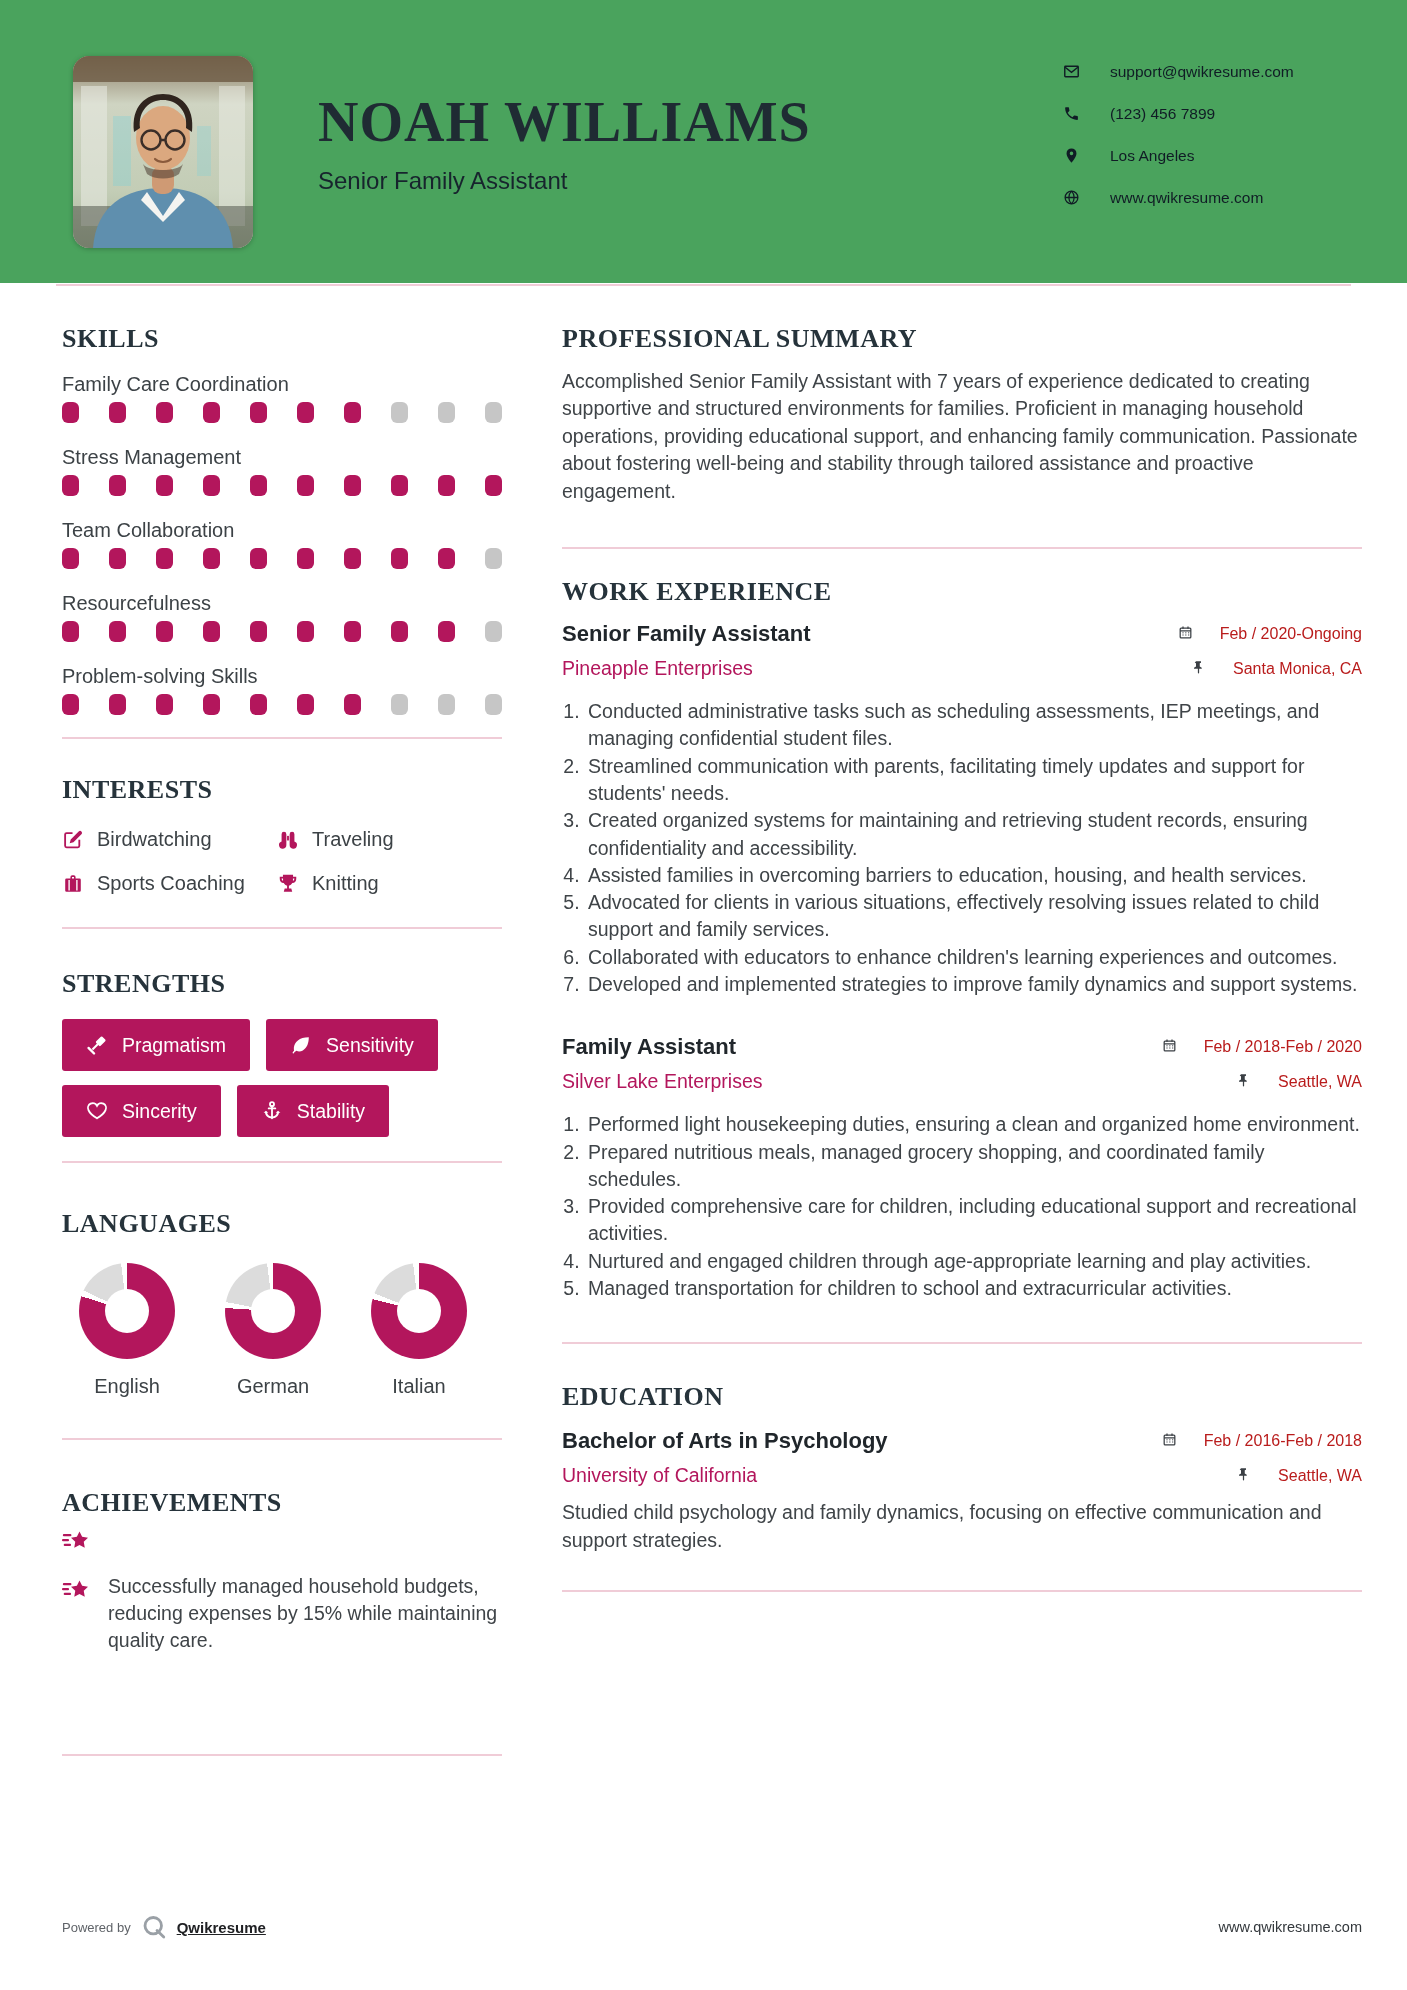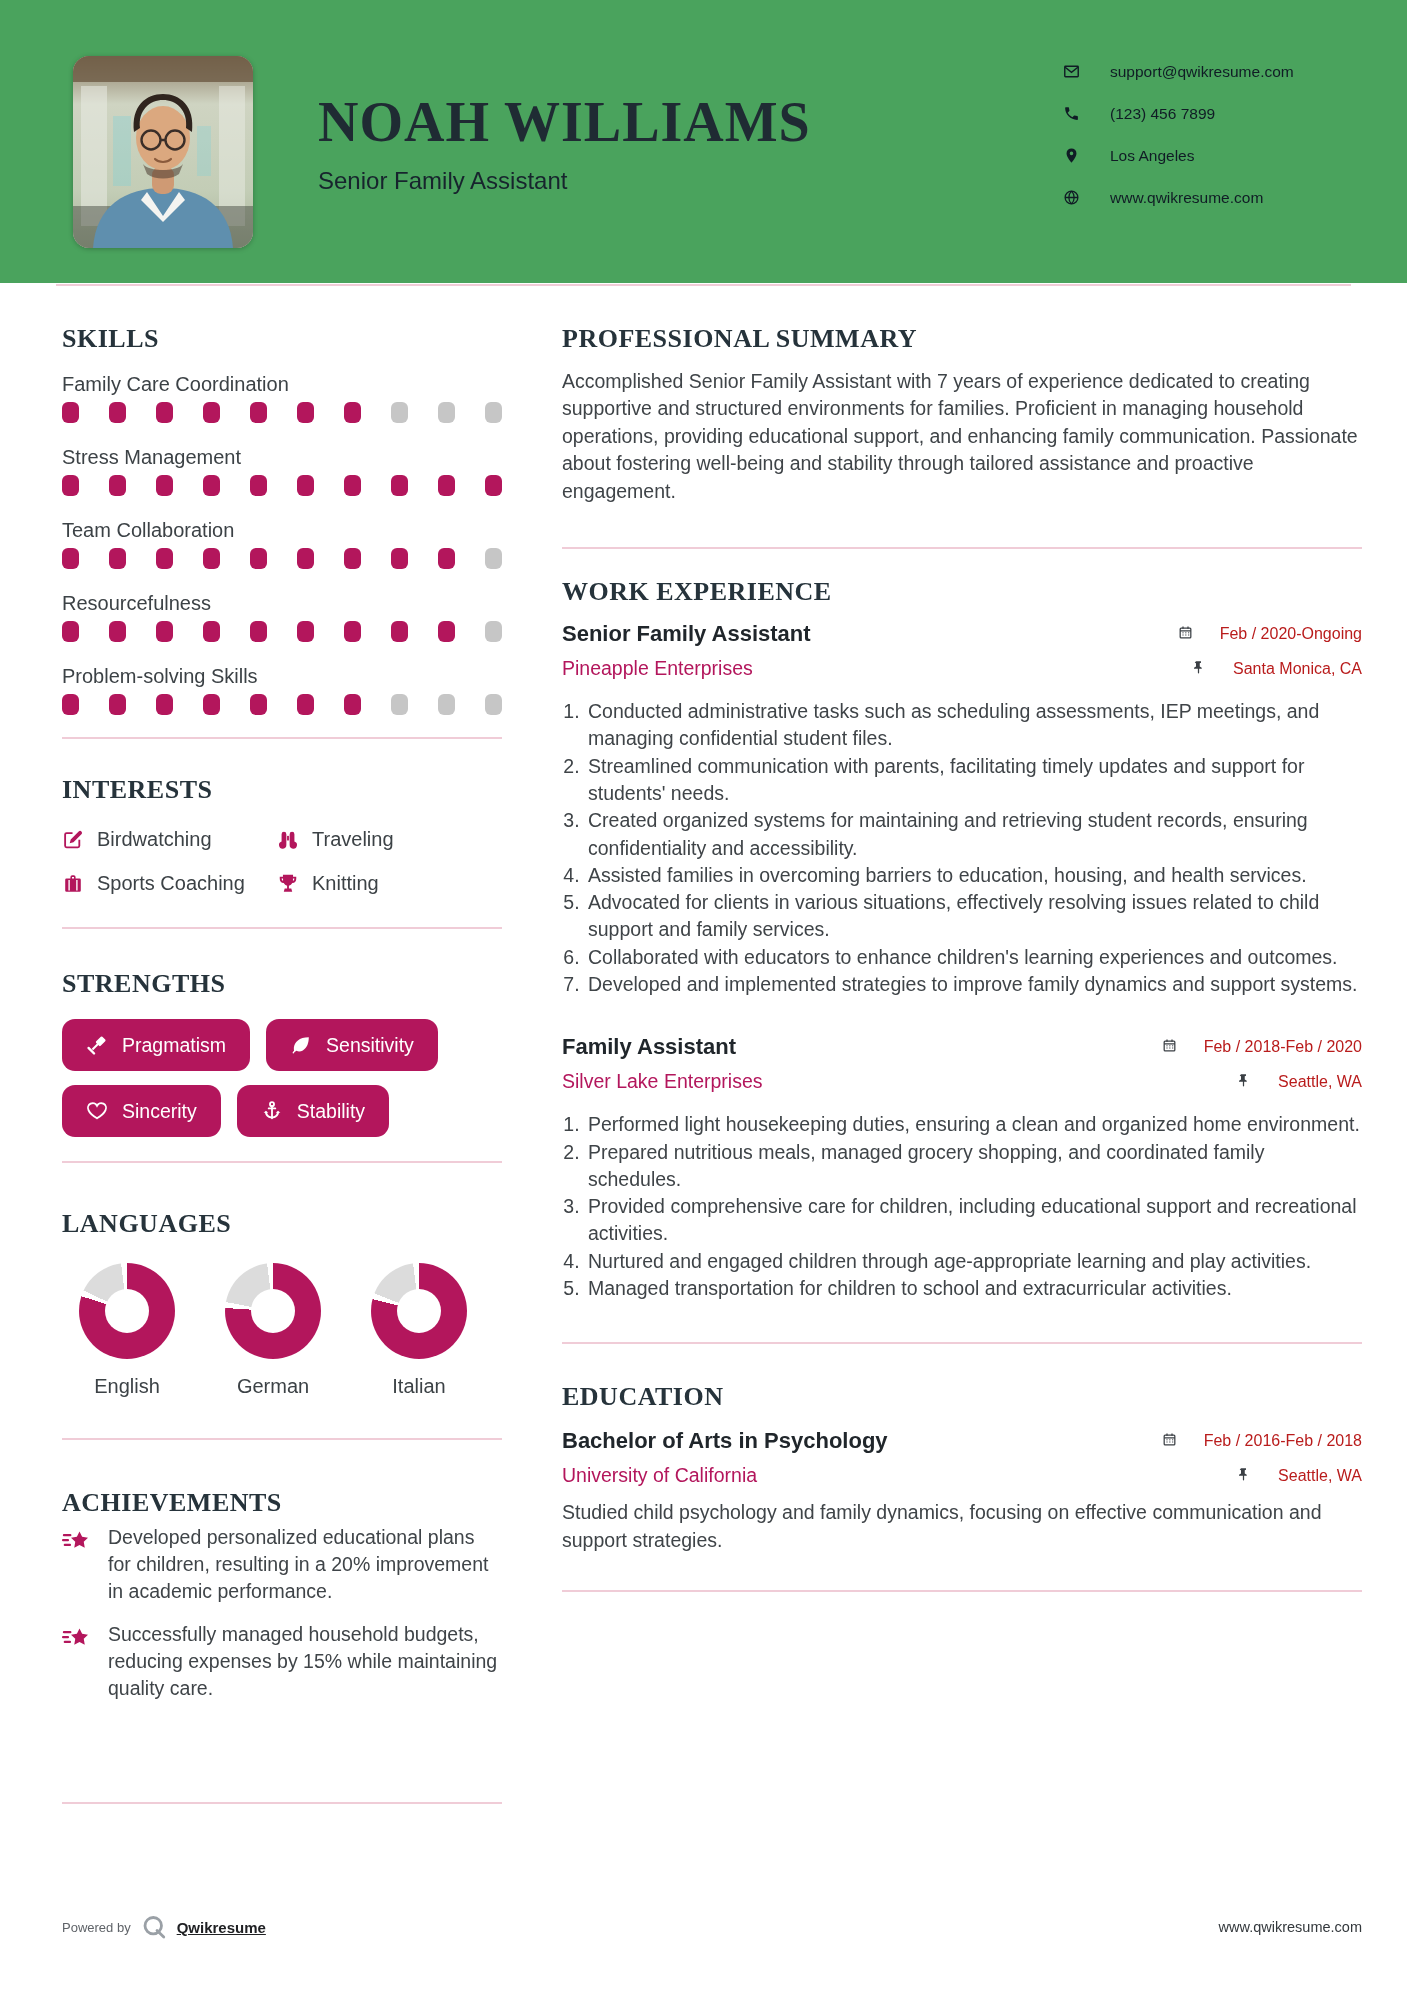--- a/index.html
+++ b/index.html
@@ -39,21 +39,21 @@
   .dot{width:17px;height:21px;border-radius:6px;background:var(--dot_empty)}
   .dot.on{background:var(--accent)}
   .sep-1{margin-top:4px}
   .h-interests{margin-top:38px}
   #interests{margin-top:18px;display:grid;grid-template-columns:215px 1fr;row-gap:14px}
   .interest{display:flex;align-items:flex-end;gap:13px;height:30px;font-size:20px;color:#3c4246}
   .interest .icon{width:22px;height:22px;color:var(--accent);flex:none}
   .sep-2{margin-top:32px}
   .h-strengths{margin-top:42px}
   #strengths{margin-top:22px;display:flex;flex-wrap:wrap;gap:14px 16px}
-  .strength{display:inline-flex;align-items:center;gap:14px;height:52px;padding:0 24px;background:var(--accent);color:#fff;font-size:19.5px;border-radius:13px}
+  .strength{display:inline-flex;align-items:center;gap:14px;height:52px;padding:0 24px;background:var(--accent);color:#fff;font-size:19.5px;border-radius:3px}
   .strength .icon{width:22px;height:22px;color:#fff;flex:none}
   .sep-3{margin-top:24px}
   .h-languages{margin-top:48px}
   #languages{margin-top:26px;display:flex;margin-left:-8px}
   .lang{width:146px;display:flex;flex-direction:column;align-items:center}
   .donut{width:96px;height:96px;border-radius:50%;position:relative}
   .donut::after{content:"";position:absolute;inset:27%;background:#fff;border-radius:50%}
   .llabel{margin-top:16px;font-size:20px;color:#3c4246}
   .sep-4{margin-top:40px}
   .h-achievements{margin-top:50px}
@@ -354,21 +354,20 @@
 
     <h2 class="h-achievements">ACHIEVEMENTS</h2>
     <div id="achievements">
         <div class="ach">
           <span class="icon">
             <svg viewBox="0 0 24 24" fill="currentColor">
               <path d="M14 3.5l2.1 4.3 4.7.7-3.4 3.3.8 4.7-4.2-2.2-4.2 2.2.8-4.7-3.4-3.3 4.7-.7z"></path>
               <path d="M1.5 6.5h5.2M.8 10.5h4M2.2 14.3h4.2" stroke="currentColor" stroke-width="1.7" fill="none" stroke-linecap="round"></path>
             </svg>
           </span>
-          <p class="atext">Developed personalized educational plans for children, resulting in a 20% improvement in academic performance.</p>
         </div>
         <div class="ach">
           <span class="icon">
             <svg viewBox="0 0 24 24" fill="currentColor">
               <path d="M14 3.5l2.1 4.3 4.7.7-3.4 3.3.8 4.7-4.2-2.2-4.2 2.2.8-4.7-3.4-3.3 4.7-.7z"></path>
               <path d="M1.5 6.5h5.2M.8 10.5h4M2.2 14.3h4.2" stroke="currentColor" stroke-width="1.7" fill="none" stroke-linecap="round"></path>
             </svg>
           </span>
           <p class="atext">Successfully managed household budgets, reducing expenses by 15% while maintaining quality care.</p>
         </div>

